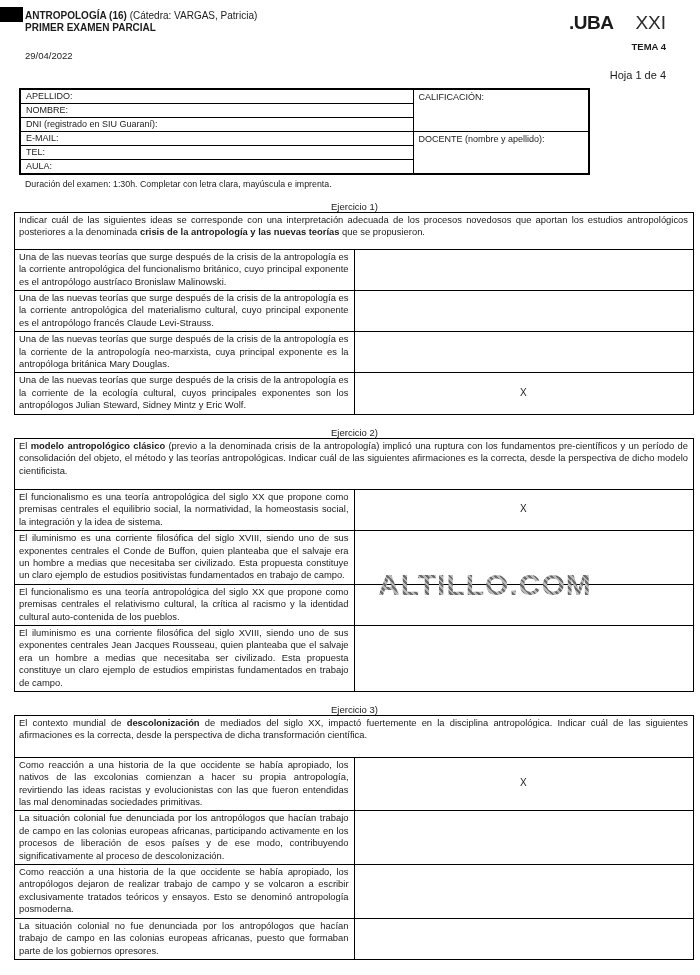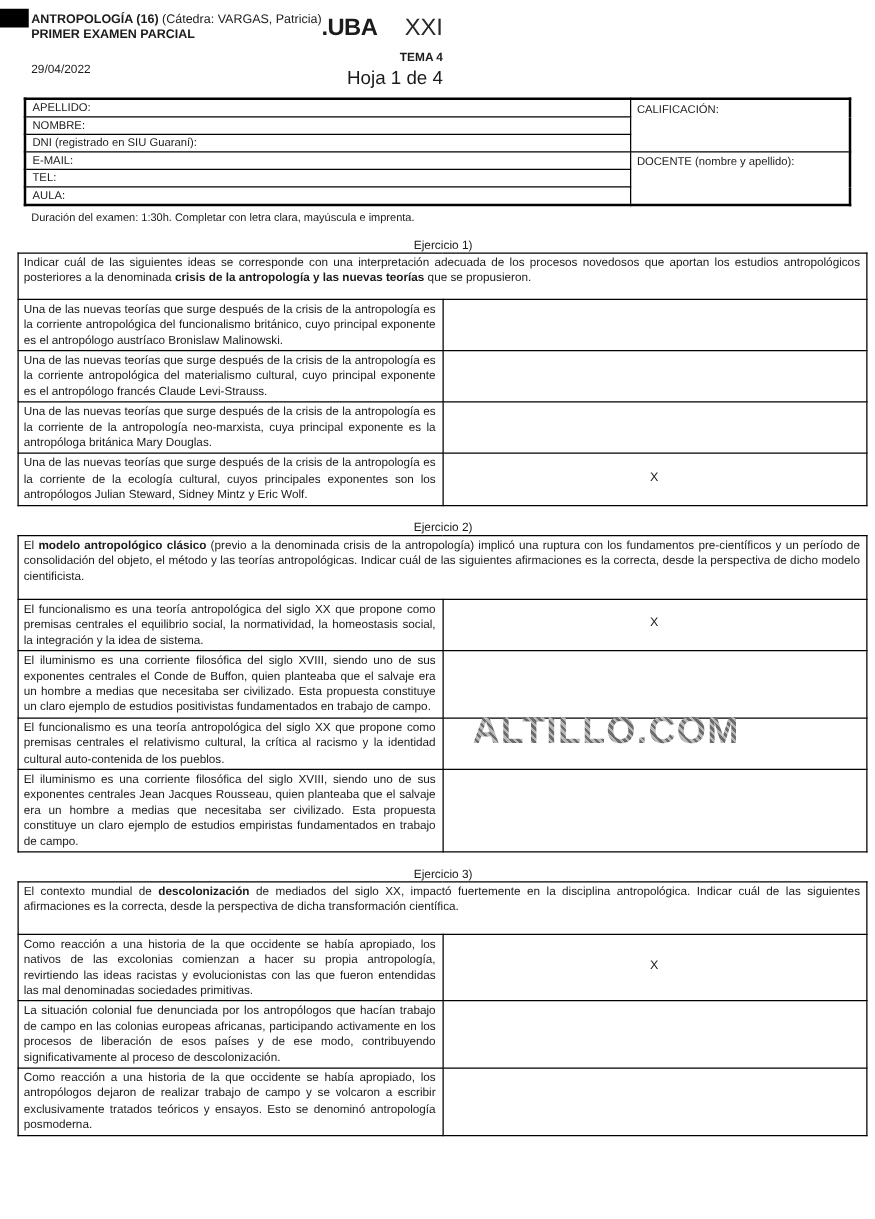--- a/index.html
+++ b/index.html
@@ -2,34 +2,34 @@
 <html><head>
 <meta charset="utf-8">
 <style>
   * { margin:0; padding:0; box-sizing:border-box; }
   html,body { width:700px; height:975px; background:#ffffff; }
   body { font-family:"Liberation Sans", sans-serif; color:#1b1b1b; }
   .page { position:relative; width:700px; height:975px; padding:8px 6px 0 14px; overflow:hidden; background:#fff; }
 
   
   .corner-mark { position:absolute; left:0; top:7px; width:23px; height:15px; background:#000; }
-  .page-header { display:flex; margin-left:11px; }
+  .page-header { display:flex; justify-content:space-between; margin-left:11px; }
   .course-line { font-size:10px; margin-top:2px; }
   .course-line .bold { font-weight:bold; }
   .exam-title { font-size:10px; font-weight:bold; margin-top:1px; }
   .exam-date { font-size:9.5px; margin-top:17px; }
   .header-right { text-align:right; padding-right:28px; }
   .logo { font-size:19px; margin-top:4px; }
   .logo-bold { font-weight:800; letter-spacing:-0.5px; }
   .logo-light { font-weight:400; color:#2a2a2a;margin-left:22px; }
   .tema { font-size:9.5px; font-weight:bold; margin-top:7px; }
-  .hoja { font-size:15px; margin-top:2px; }
+  .hoja { font-size:11px; margin-top:17px; }
 
   
-  .form-table { border-collapse:collapse; width:662px; margin:7px 0 0 5px; border:2px solid #000; }
+  .form-table { border-collapse:collapse; width:571px; margin:7px 0 0 5px; border:2px solid #000; }
   .form-table td { border:1px solid #000; font-size:9px; padding:1px 5px; height:12px; line-height:11px; vertical-align:middle; }
   .form-table td.f-right { width:176px; vertical-align:top; padding-top:2px; }
 
   .duration-note { font-size:8.8px; margin:4px 0 0 11px; }
   .instructions { font-size:10px; font-weight:bold; margin:19px 0 0 11px; }
 
   
   .ej-label { font-size:9.5px; margin:12px 0 0 1px;text-align:center; }
   .ej-table { border-collapse:collapse; width:100%; border:1.5px solid #000; table-layout:fixed; }
   .ej-table td { border:1px solid #000; font-size:9.4px; line-height:12.4px; padding:1px 5px 2px 4px; vertical-align:top; }
@@ -174,17 +174,21 @@
         <td class="opt-mark">X</td>
       </tr>
       <tr>
         <td class="opt-text">La situación colonial fue denunciada por los antropólogos que hacían trabajo de campo en las colonias europeas africanas, participando activamente en los procesos de liberación de esos países y de ese modo, contribuyendo significativamente al proceso de descolonización.</td>
         <td class="opt-mark"></td>
       </tr>
       <tr>
         <td class="opt-text">Como reacción a una historia de la que occidente se había apropiado, los antropólogos dejaron de realizar trabajo de campo y se volcaron a escribir exclusivamente tratados teóricos y ensayos. Esto se denominó antropología posmoderna.</td>
         <td class="opt-mark"></td>
       </tr>
+      <tr>
+        <td class="opt-text">La situación colonial no fue denunciada por los antropólogos que hacían trabajo de campo en las colonias europeas africanas, puesto que formaban parte de los gobiernos opresores.</td>
+        <td class="opt-mark"></td>
+      </tr>
     </tbody>
       </table>
   </section>
 
 </div>
 
 </body></html>

